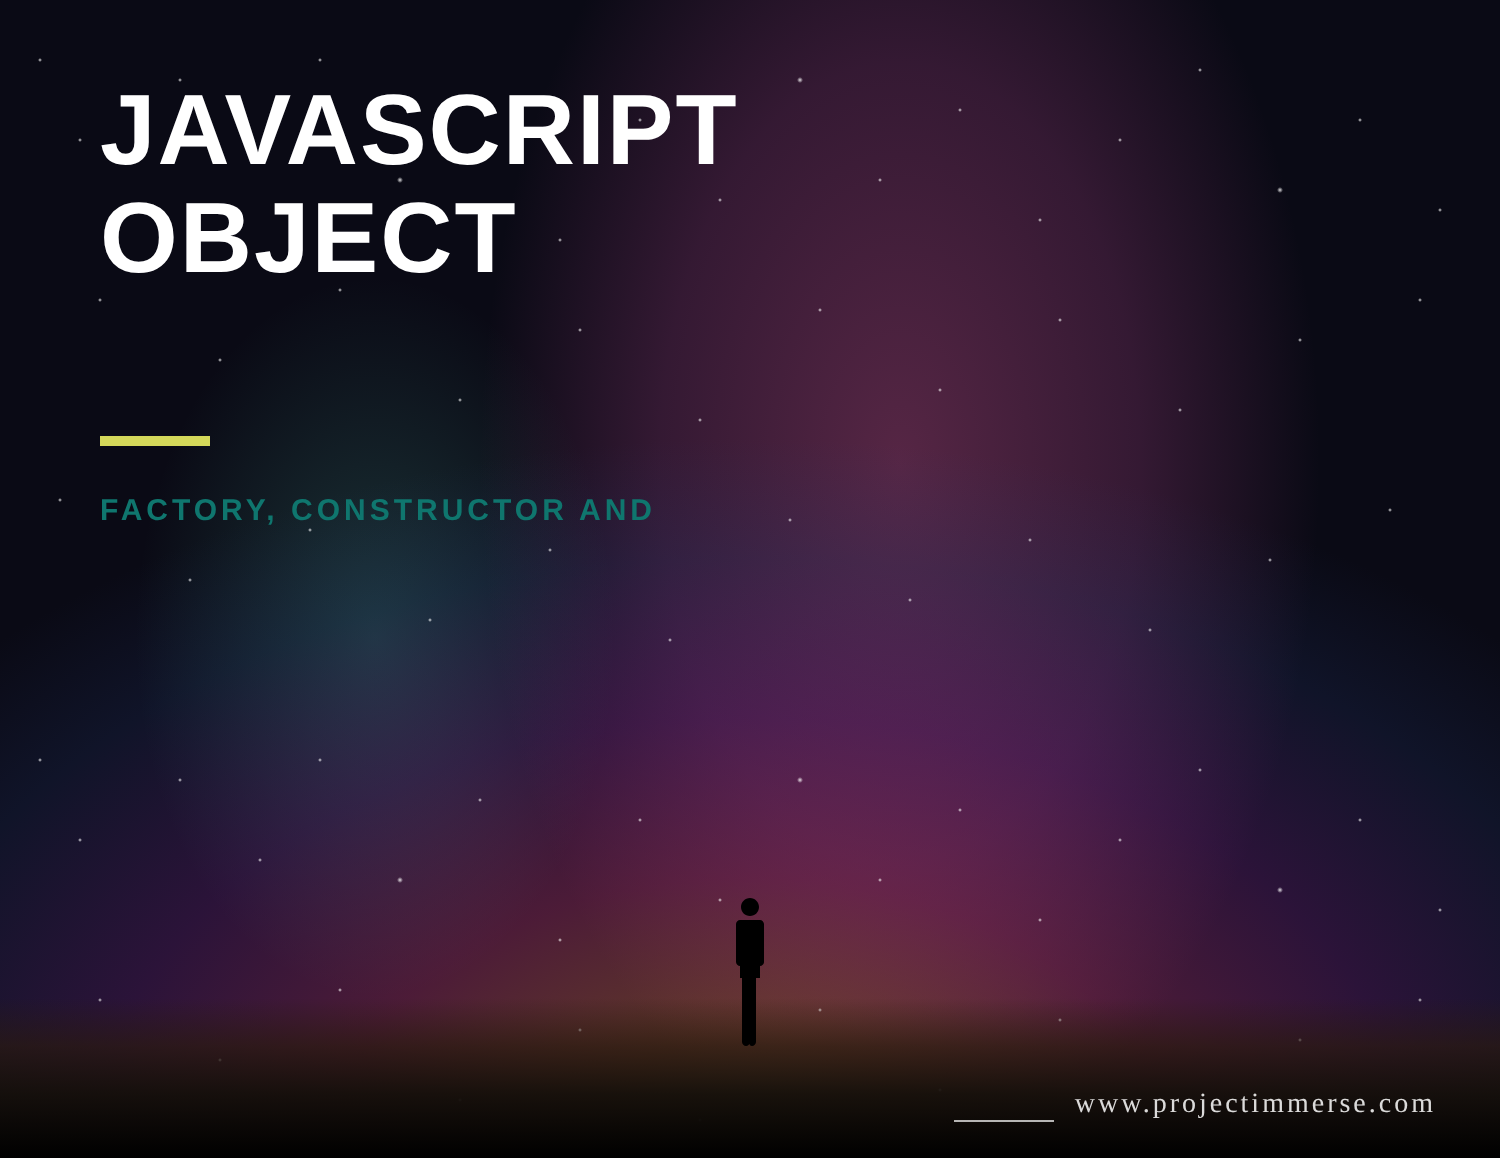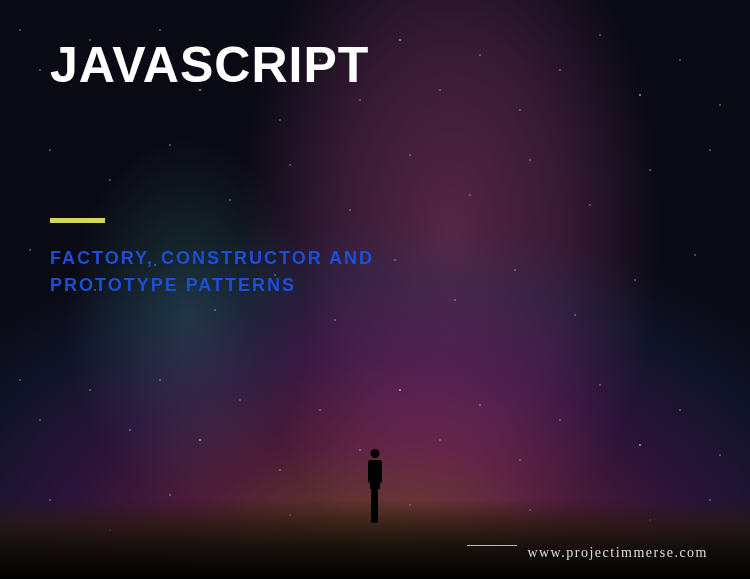--- a/index.html
+++ b/index.html
@@ -126,35 +126,35 @@
     }
     
     .divider {
       width: 55px;
       height: 5px;
       background: #d4d85a;
       margin-bottom: 22px;
     }
     
     .subtitle {
-      color: #1d4ed8;
+      color: #0f766e;
       font-weight: 900;
-      font-size: 18px;
+      font-size: 15px;
       line-height: 1.5;
       letter-spacing: 2px;
       text-transform: uppercase;
     }
     
     .footer {
       position: absolute;
       bottom: 18px;
-      right: 42px;
+      right: 32px;
       z-index: 10;
       display: flex;
-      align-items: flex-start;
+      align-items: flex-end;
       gap: 10px;
     }
     
     .footer-line {
       width: 50px;
       height: 1px;
       background: rgba(255, 255, 255, 0.7);
     }
     
     .footer-text {
@@ -174,26 +174,25 @@
 
 <div class="silhouette">
   <svg viewBox="0 0 28 75" xmlns="http://www.w3.org/2000/svg">
     <path d="M14 0 C16.5 0 18.5 2 18.5 4.5 C18.5 7 16.5 9 14 9 C11.5 9 9.5 7 9.5 4.5 C9.5 2 11.5 0 14 0 Z M9 11 L19 11 C20 11 21 12 21 13 L21 32 C21 33 20 34 19 34 L19 40 L17 40 L17 72 C17 73 16 74 15 74 C14 74 13.5 73 13.5 72 L14 45 L14 72 C14 73 13 74 12 74 C11 74 10 73 10 72 L10 40 L9 40 L9 34 C8 34 7 33 7 32 L7 13 C7 12 8 11 9 11 Z" fill="#000000"></path>
   </svg>
 </div>
 
 <div class="content">
   <h1 class="title">
     <span>JAVASCRIPT</span><br>
-    <br>
+    <span>OBJECT</span><br>
     <br>
   </h1>
   <div class="divider"></div>
   <p class="subtitle">
     <span>FACTORY, CONSTRUCTOR AND</span><br>
-    <span>PROTOTYPE PATTERNS</span>
   </p>
 </div>
 
 <div class="footer">
   <div class="footer-line"></div>
   <span class="footer-text">www.projectimmerse.com</span>
 </div>
 
 </body></html>

